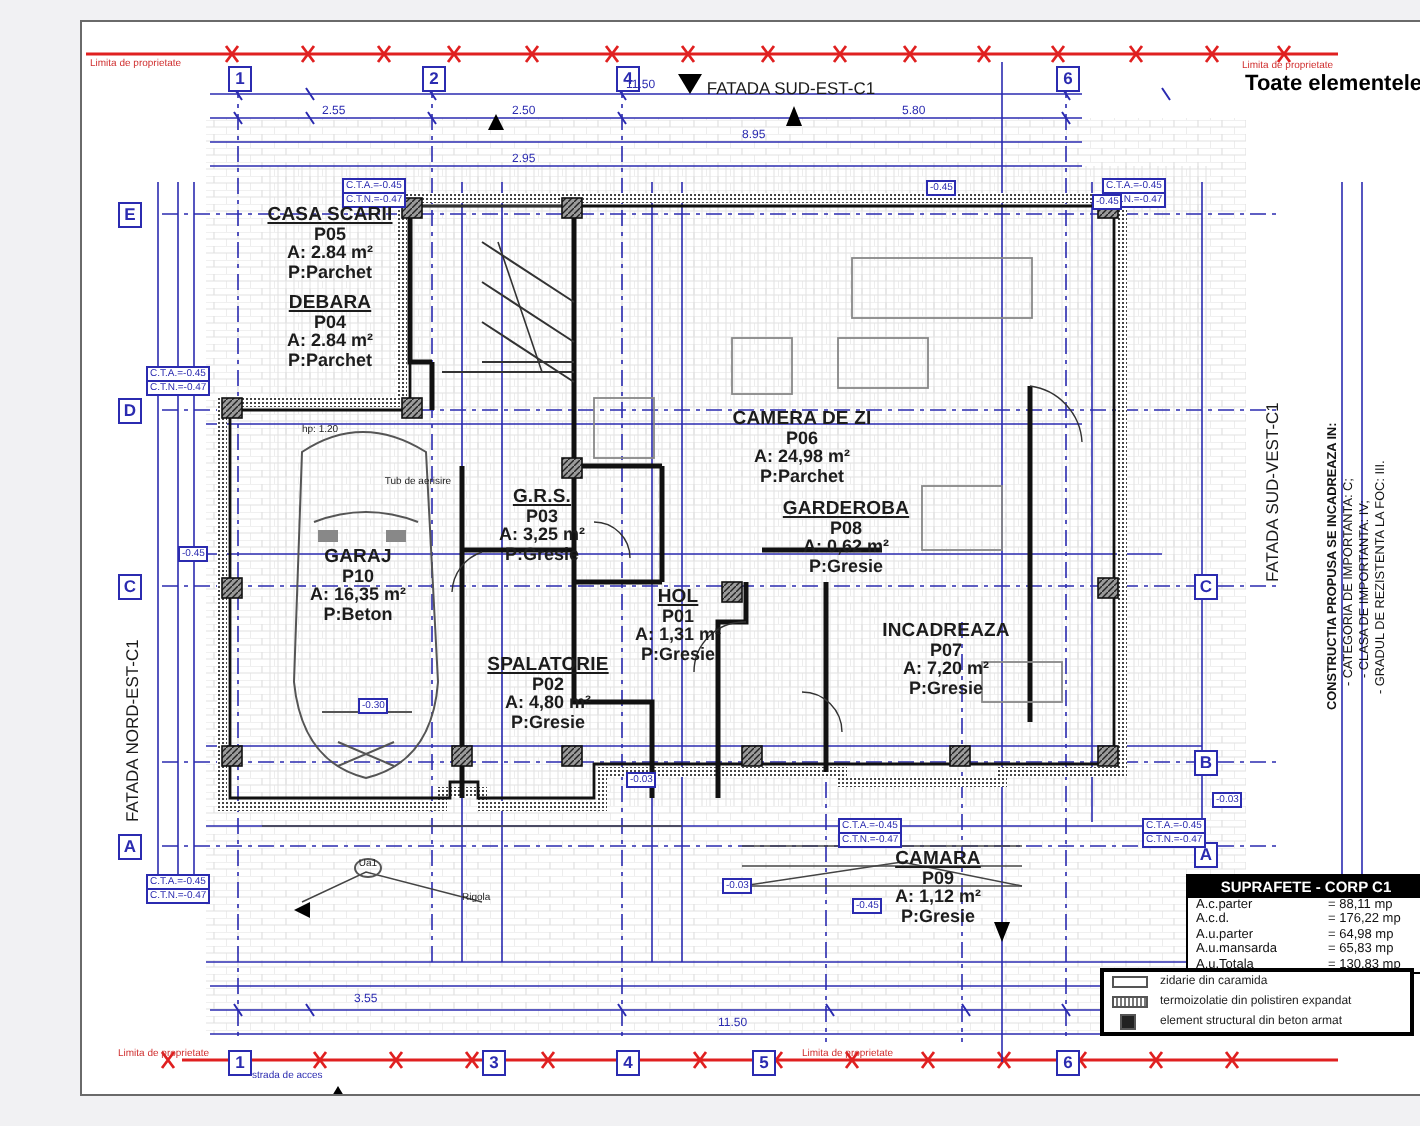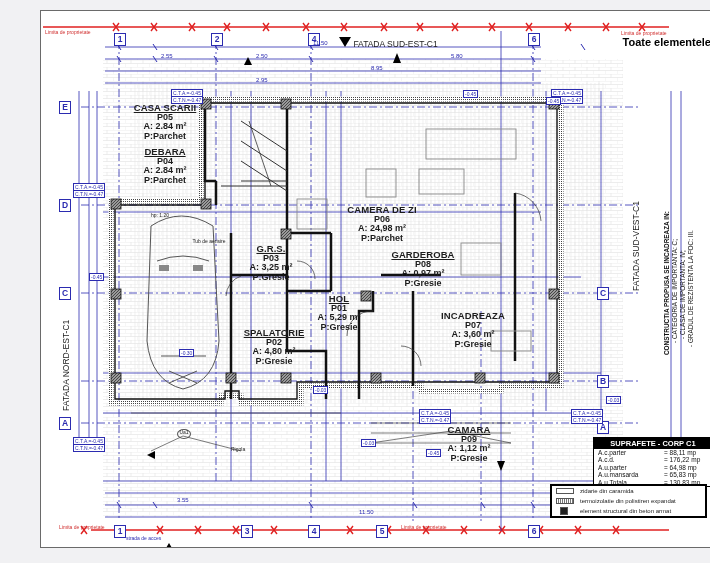--- a/index.html
+++ b/index.html
@@ -281,48 +281,54 @@
     <div class="room-line">P05</div>
     <div class="room-line">A: 2.84 m²</div>
     <div class="room-line">P:Parchet</div>
   </div>
   <div class="lbl" style="left:84px;top:136px;width:80px;">
     <div class="room-name">DEBARA</div>
     <div class="room-line">P04</div>
     <div class="room-line">A: 2.84 m²</div>
     <div class="room-line">P:Parchet</div>
   </div>
-  <div class="lbl" style="left:296px;top:194px;width:90px;">
+  <div class="lbl" style="left:315px;top:194px;width:90px;">
     <div class="room-name" style="text-decoration:none;">CAMERA DE ZI</div>
     <div class="room-line">P06</div>
     <div class="room-line">A: 24,98 m²</div>
     <div class="room-line">P:Parchet</div>
   </div>
   <div class="lbl" style="left:342px;top:239px;width:80px;">
     <div class="room-name">GARDEROBA</div>
     <div class="room-line">P08</div>
-    <div class="room-line">A: 0,97 m²</div>
+    <div class="room-line">A: 0,62 m²</div>
     <div class="room-line">P:Gresie</div>
   </div>
   <div class="lbl" style="left:200px;top:233px;width:60px;">
     <div class="room-name">G.R.S.</div>
     <div class="room-line">P03</div>
     <div class="room-line">A: 3,25 m²</div>
     <div class="room-line">P:Gresie</div>
   </div>
+  <div class="lbl" style="left:98px;top:263px;width:80px;">
+    <div class="room-name" style="text-decoration:none;">GARAJ</div>
+    <div class="room-line">P10</div>
+    <div class="room-line">A: 16,35 m²</div>
+    <div class="room-line">P:Beton</div>
+  </div>
   <div class="lbl" style="left:270px;top:283px;width:56px;">
     <div class="room-name">HOL</div>
     <div class="room-line">P01</div>
-    <div class="room-line">A: 5,29 m²</div>
+    <div class="room-line">A: 1,31 m²</div>
     <div class="room-line">P:Gresie</div>
   </div>
   <div class="lbl" style="left:392px;top:300px;width:80px;">
     <div class="room-name" style="text-decoration:none;">INCADREAZA</div>
     <div class="room-line">P07</div>
-    <div class="room-line">A: 3,60 m²</div>
+    <div class="room-line">A: 7,20 m²</div>
     <div class="room-line">P:Gresie</div>
   </div>
   <div class="lbl" style="left:198px;top:317px;width:70px;">
     <div class="room-name">SPALATORIE</div>
     <div class="room-line">P02</div>
     <div class="room-line">A: 4,80 m²</div>
     <div class="room-line">P:Gresie</div>
   </div>
   <div class="lbl" style="left:400px;top:414px;width:56px;">
     <div class="room-name">CAMARA</div>

